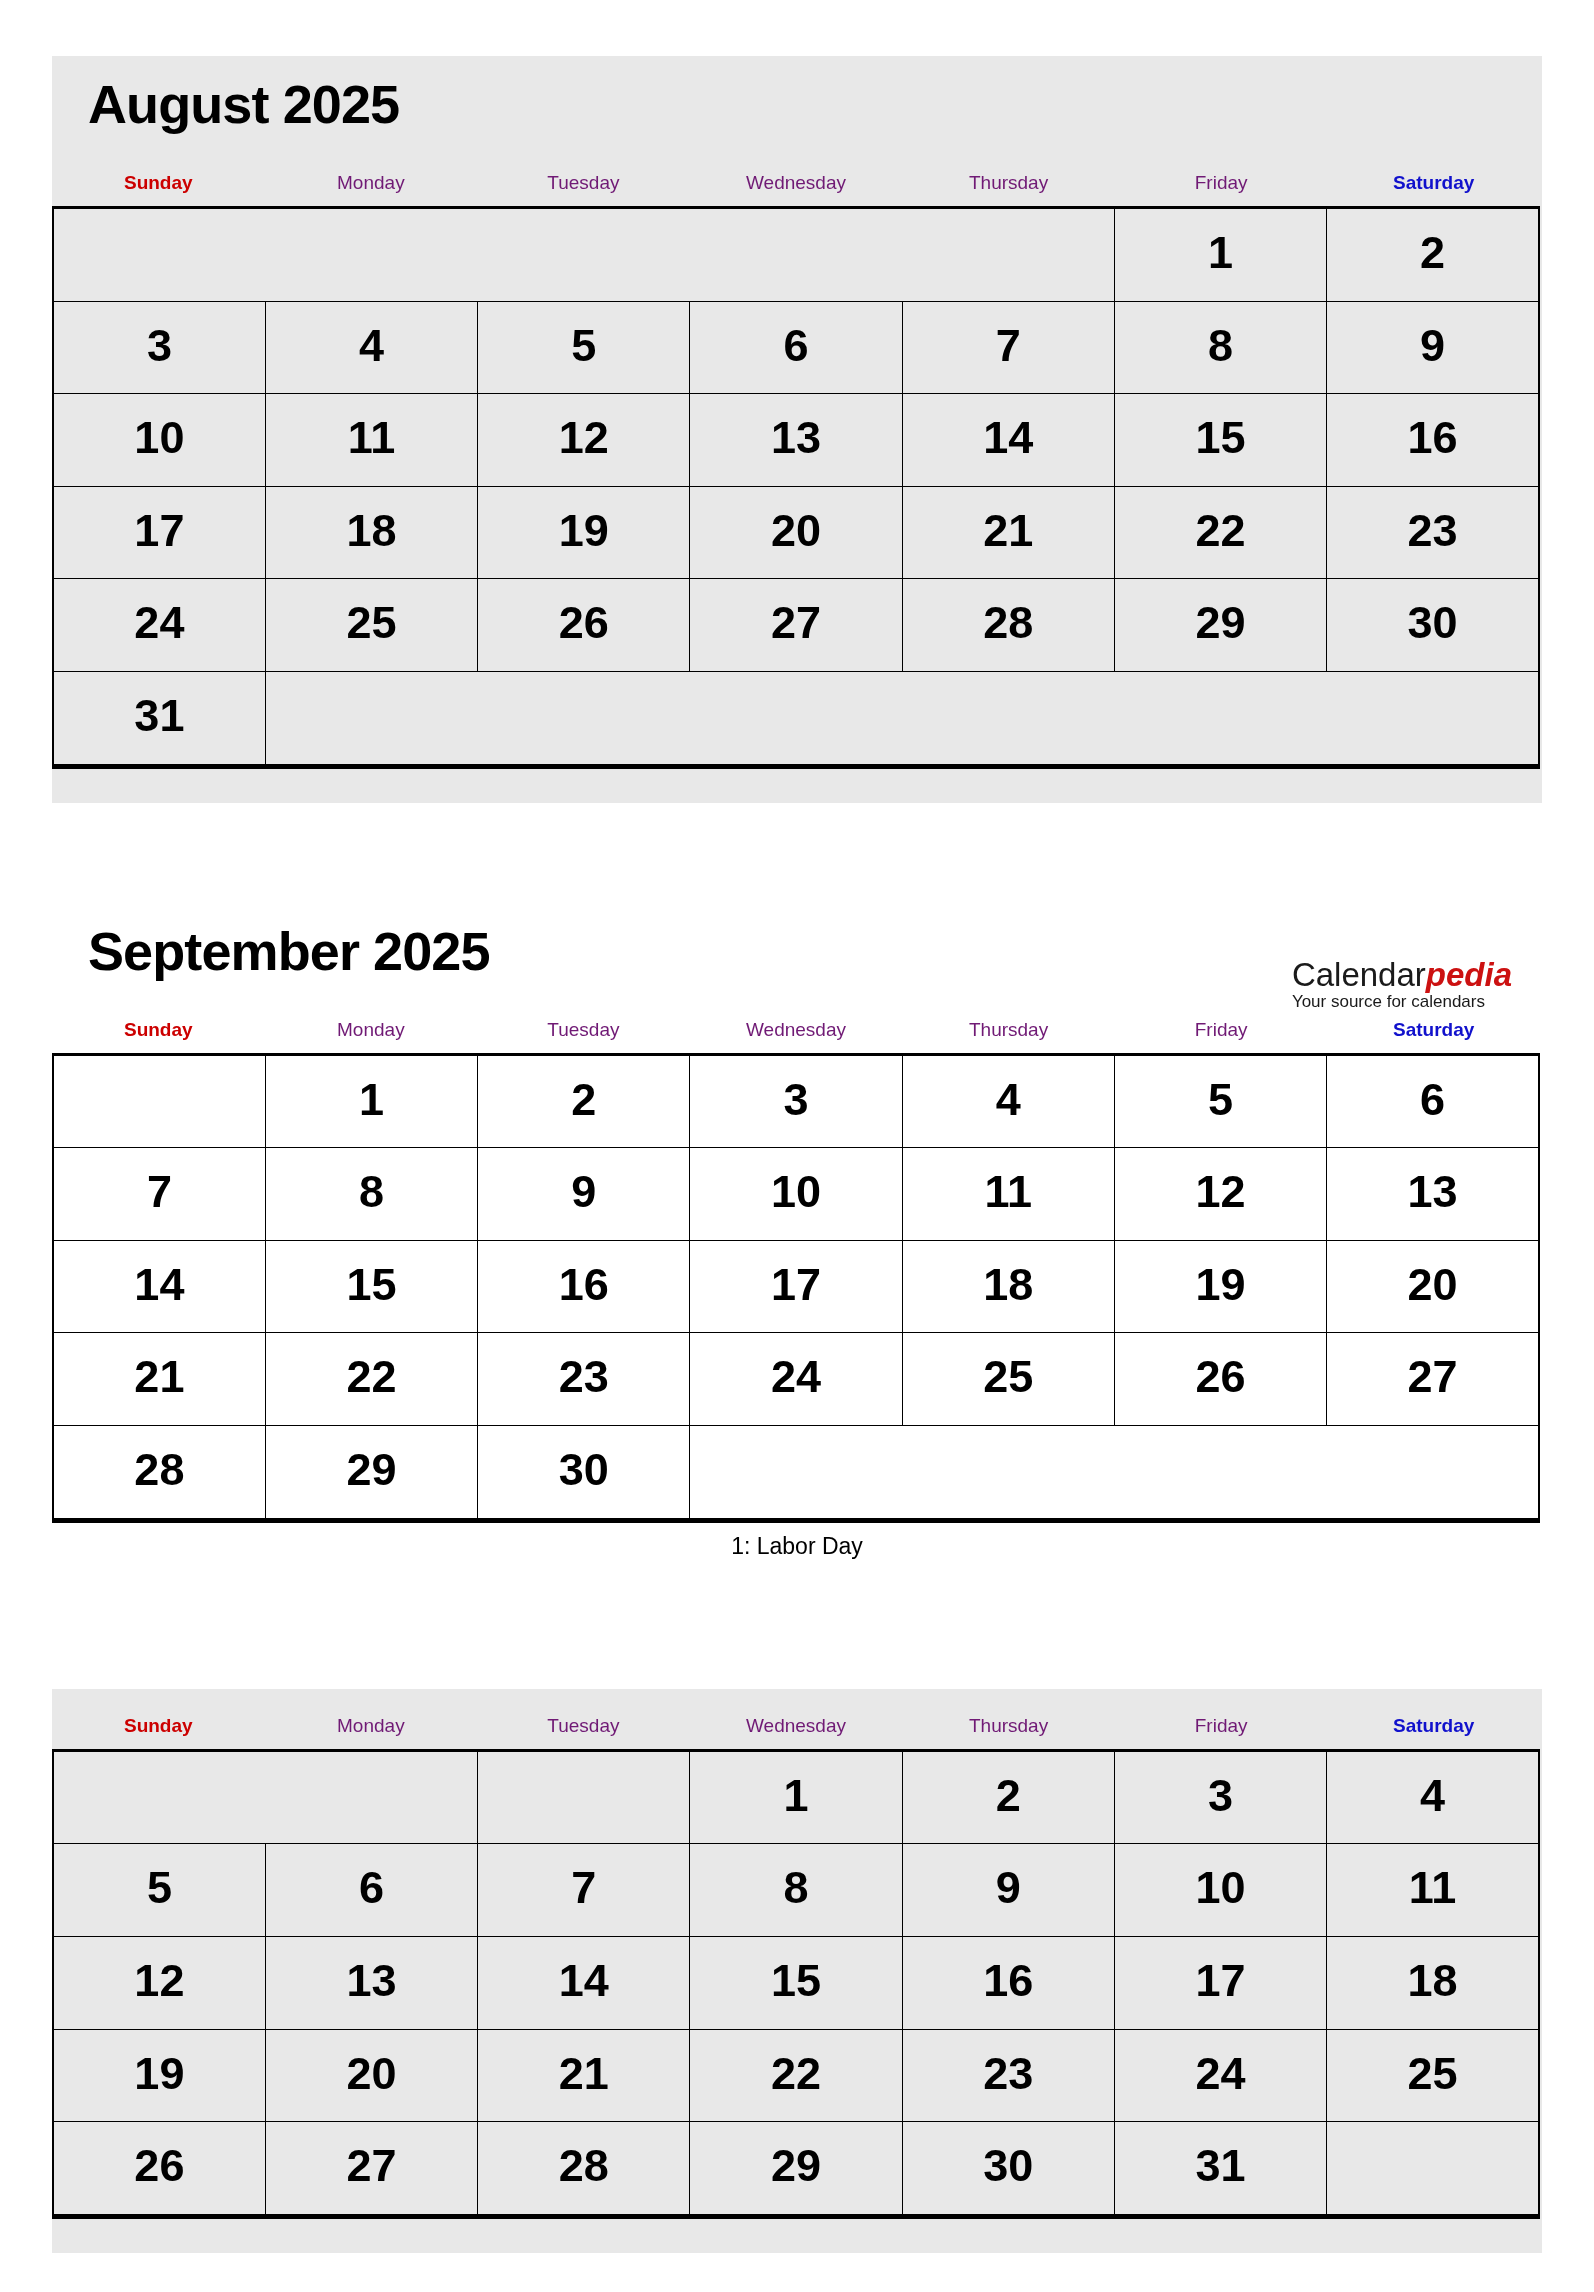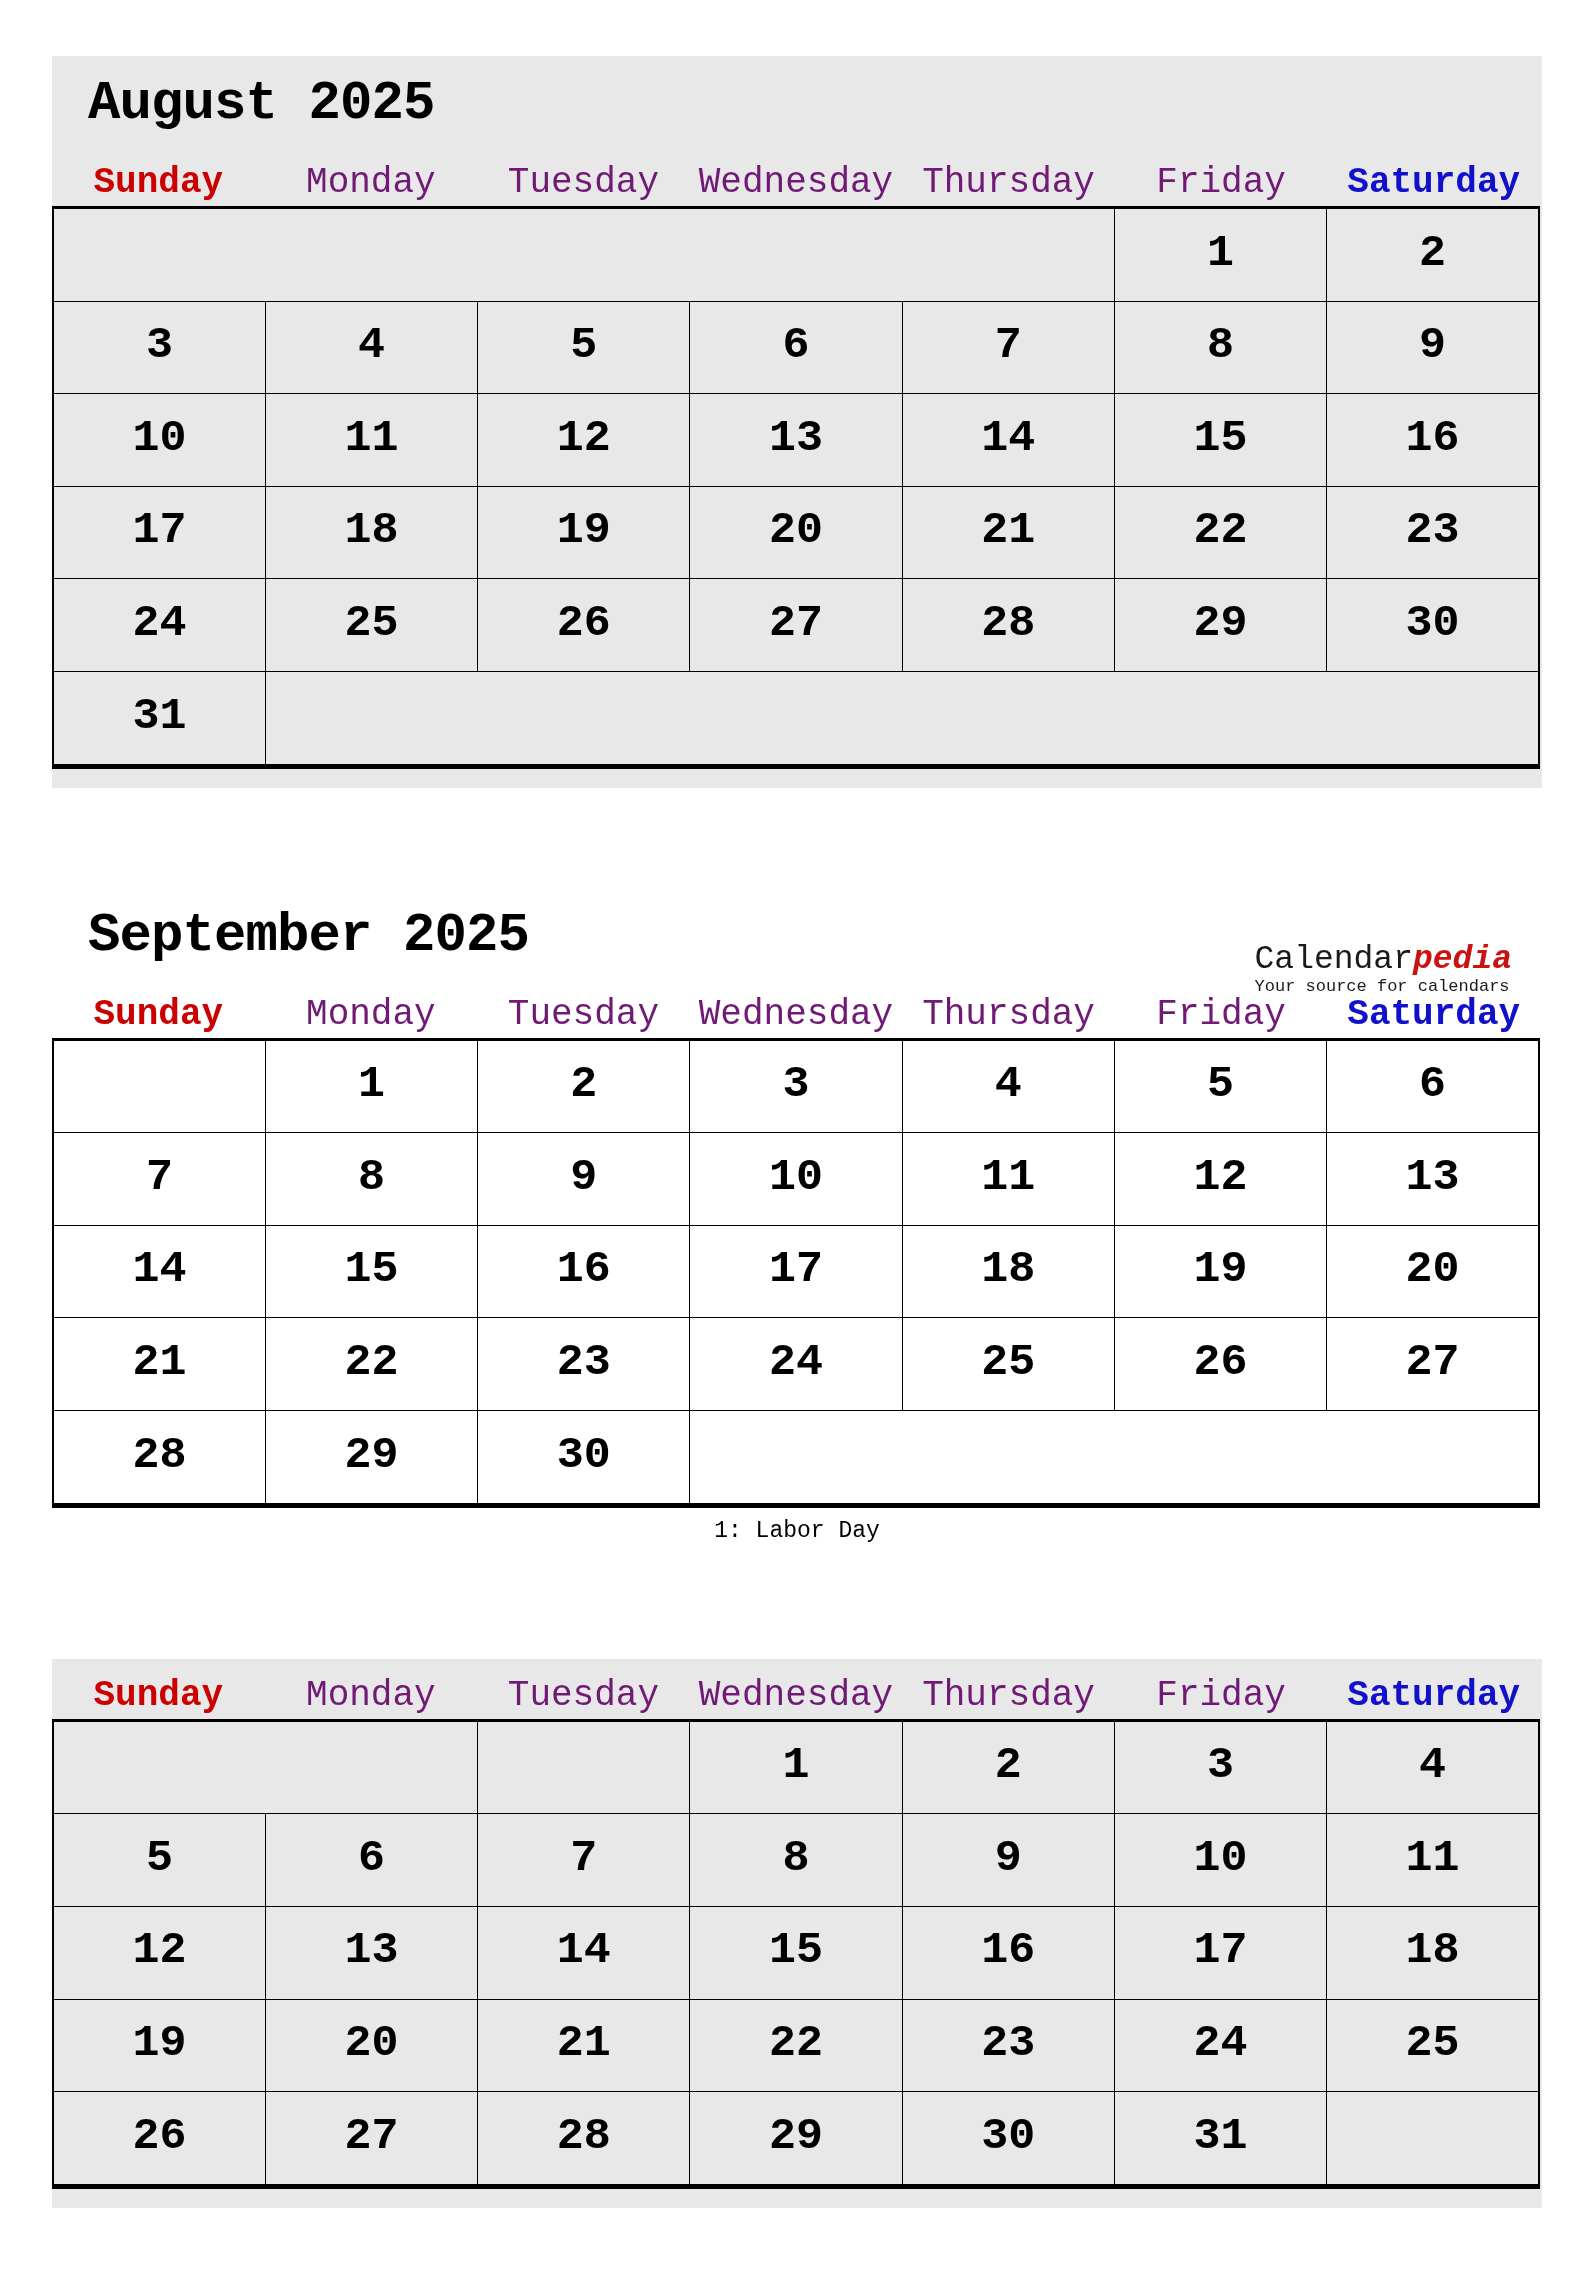--- a/index.html
+++ b/index.html
@@ -9,22 +9,21 @@
     font-family:"Liberation Sans", sans-serif;
     color:#000;
     position:relative;
     overflow:hidden;
   }
   .content { margin:0 52px; }
 
   
   .panel {
     background:var(--panel-bg);
-    padding:18px 0 19px 0;
-    font-family:Liberation Mono, monospace;
+    padding:18px 0 34px 0;
   }
   .panel.white { background:transparent; }
   .month-title {
     font-size:54px;
     font-weight:bold;
     letter-spacing:-0.9px;
     margin:0 0 30px 36px;
     line-height:1.12;
   }
   .title-row { display:flex; justify-content:space-between; align-items:flex-end; }
@@ -36,21 +35,21 @@
   .logo-main .p2 { color:var(--logo-red); font-weight:bold; font-style:italic; }
   .logo-tag { font-size:17px; color:#1a1a1a; margin-top:0.9px; }
 
   
   .day-row {
     display:grid;
     grid-template-columns:repeat(7,1fr);
     width:1488px;
     margin-bottom:3.6px;
   }
-  .dayname { text-align:center; font-size:36px; line-height:38px; }
+  .dayname { text-align:center; font-size:19px; line-height:38px; }
   .h-red   { color:var(--red);  font-weight:bold; }
   .h-blue  { color:var(--blue-header); font-weight:bold; }
   .h-black { color:#701a75; }
 
   
   table.cal {
     border-collapse:collapse;
     table-layout:fixed;
     width:1488px;
     border:2.7px solid #000;

